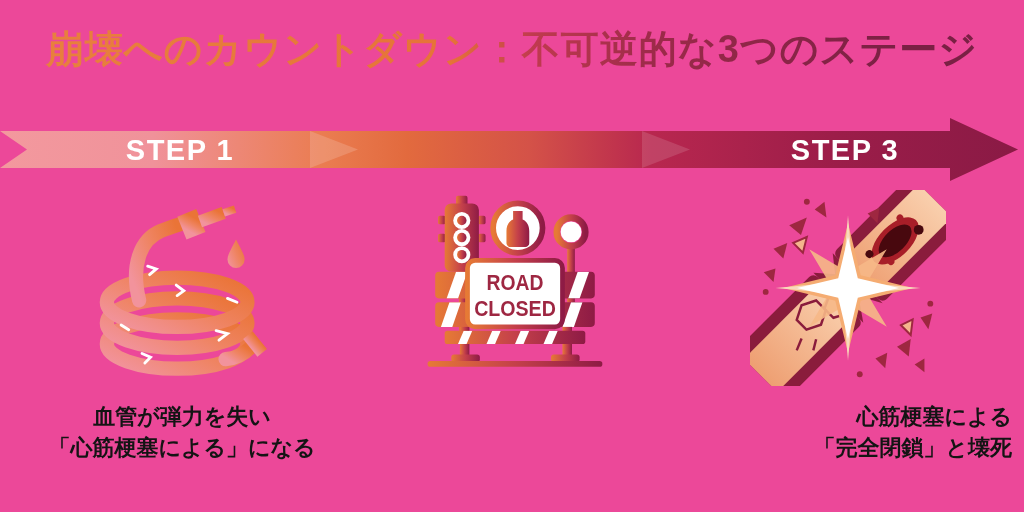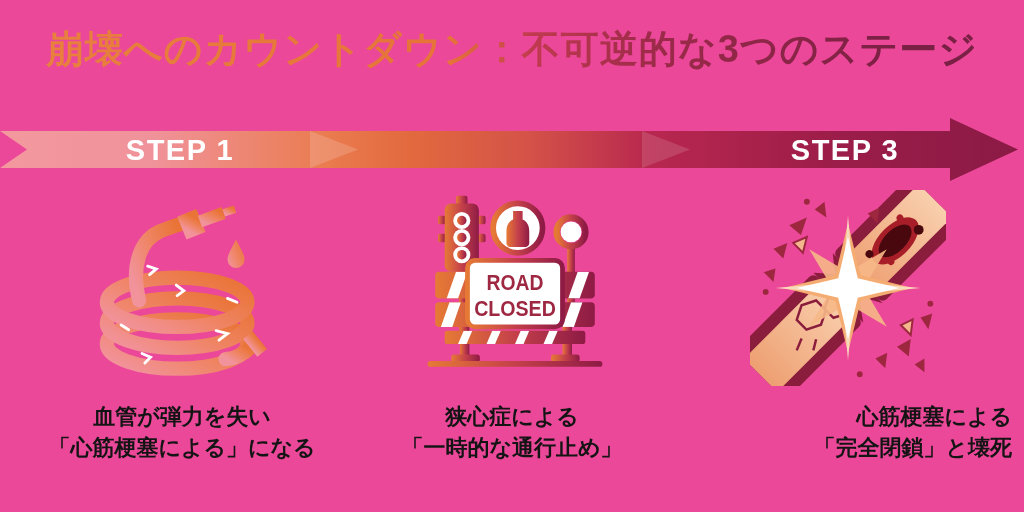--- a/index.html
+++ b/index.html
@@ -253,22 +253,18 @@
       <circle cx="112" cy="188" r="3"></circle>
       <polygon points="44,54 58,48 54,64" fill="#F4B68C" stroke="#9E2740" stroke-width="2"></polygon>
       <polygon points="154,138 166,132 164,148" fill="#F4B68C" stroke="#9E2740" stroke-width="2"></polygon>
     </g>
   </svg>
 
   <div class="caption caption-1">
     <div>血管が弾力を失い</div>
     <div>「心筋梗塞による」になる</div>
   </div>
-  <div class="caption caption-2">
-    <div>狭心症による</div>
-    <div>「一時的な通行止め」</div>
-  </div>
   <div class="caption caption-3">
     <div>心筋梗塞による</div>
     <div>「完全閉鎖」と壊死</div>
   </div>
 
 </div>
 
 </body></html>

